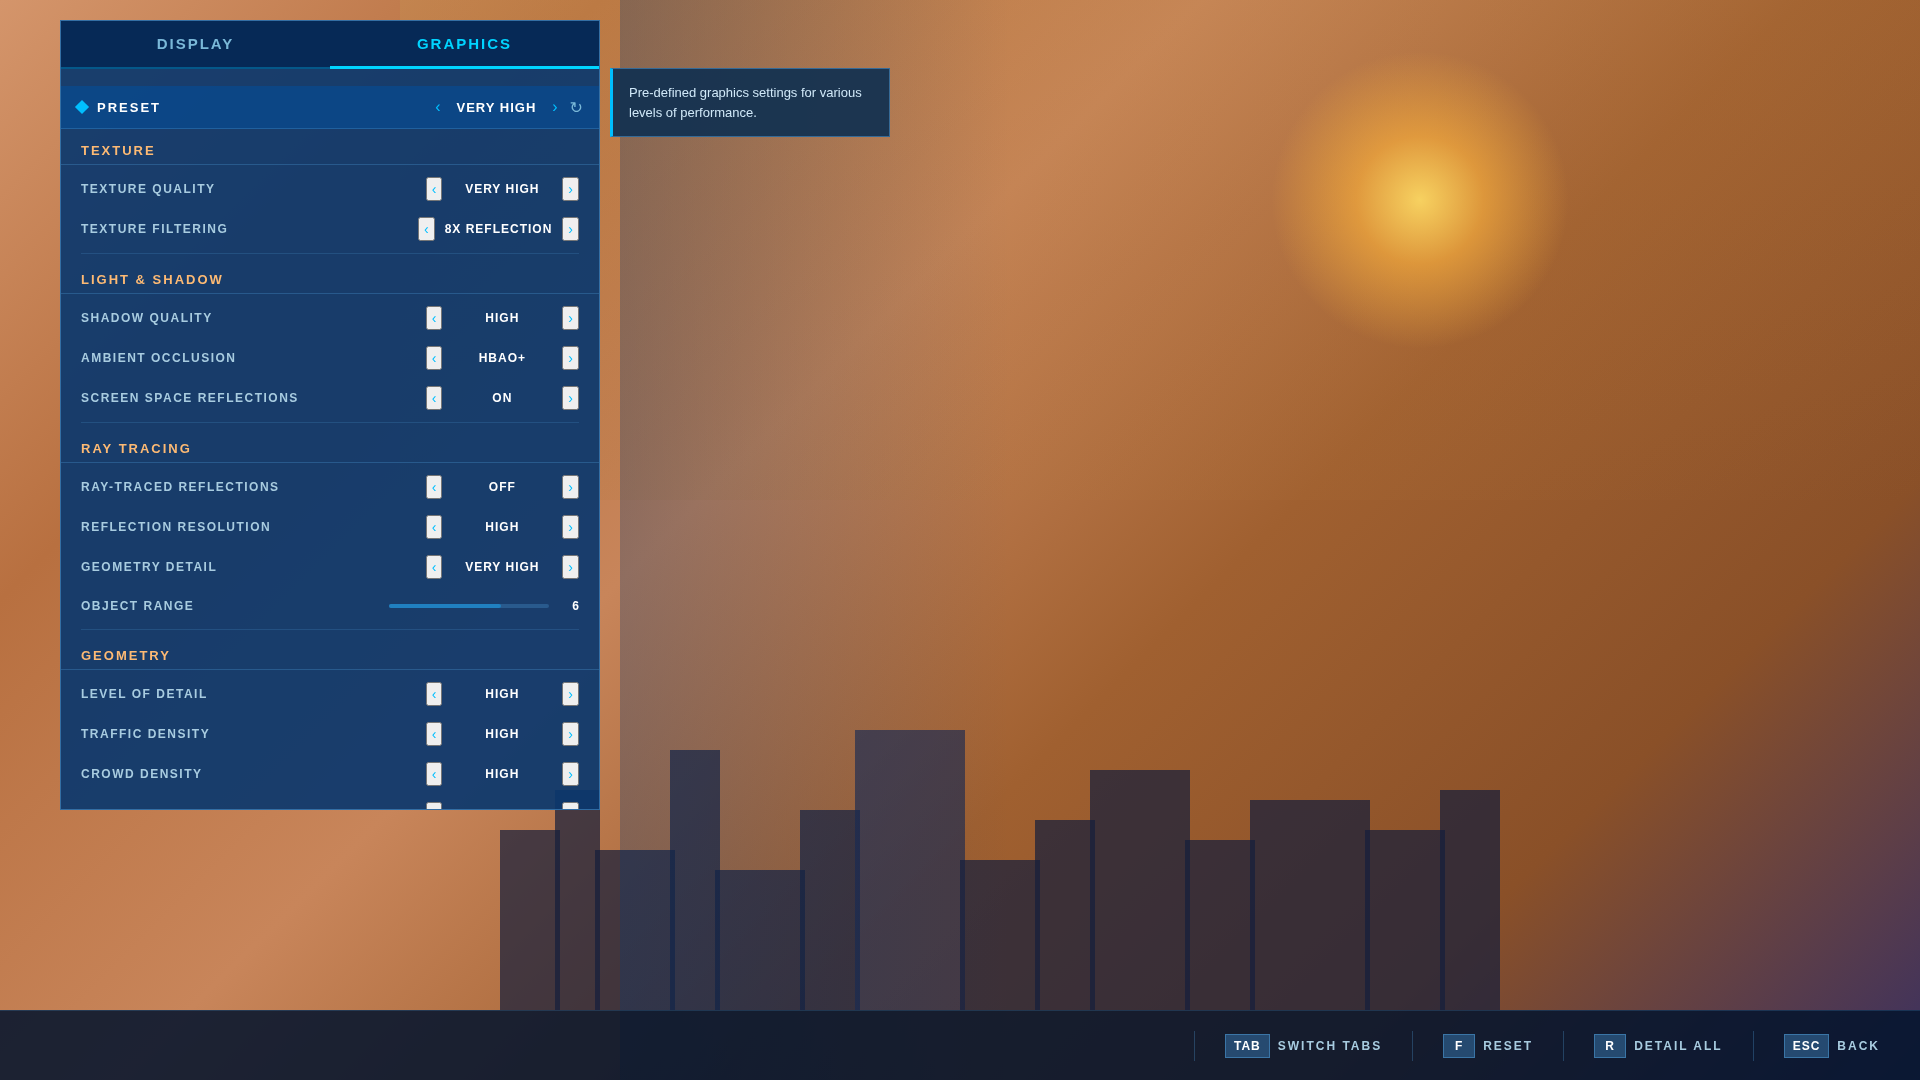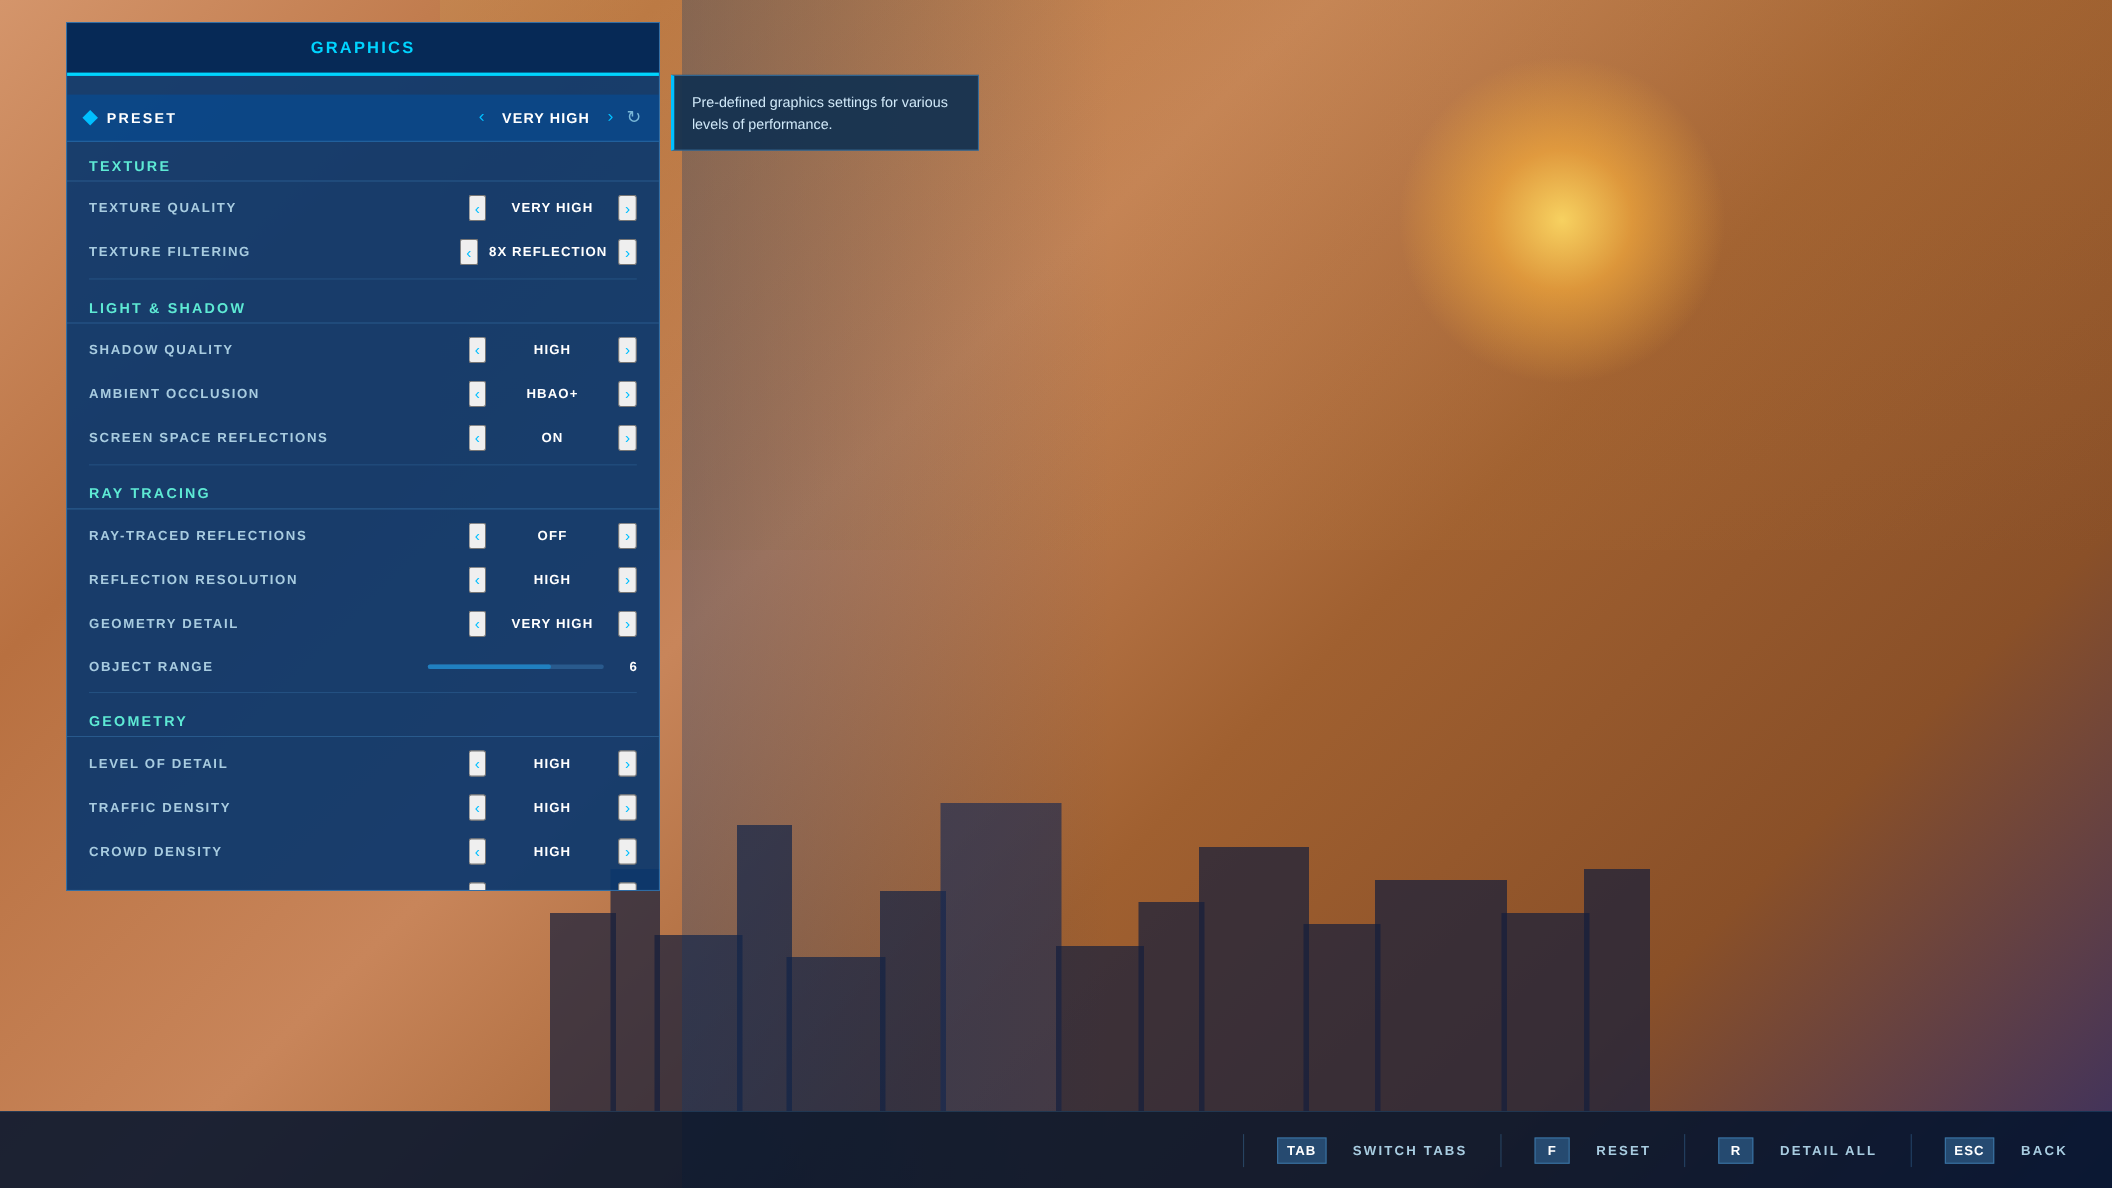--- a/index.html
+++ b/index.html
@@ -152,21 +152,21 @@
     .panel-content::-webkit-scrollbar {
       width: 6px;
     }
     .panel-content::-webkit-scrollbar-thumb {
       background: rgba(0,200,255,0.4);
     }
 
     
     .section-header {
       padding: 14px 20px 6px 20px;
-      color: #5eead4;
+      color: #fdba74;
       font-size: 13px;
       font-weight: 700;
       letter-spacing: 2px;
       border-bottom: 1px solid rgba(80,160,220,0.3);
       margin-bottom: 4px;
     }
 
     .setting-row {
       display: flex;
       align-items: center;
@@ -278,21 +278,21 @@
 
     .hud-divider {
       width: 1px;
       height: 30px;
       background: rgba(80,160,220,0.3);
     }
 
     .hud-action {
       display: flex;
       align-items: center;
-      gap: 24px;
+      gap: 8px;
     }
 
     .key-badge {
       background: rgba(40, 80, 120, 0.9);
       border: 1px solid rgba(80,160,220,0.5);
       color: #ffffff;
       font-size: 12px;
       font-weight: 700;
       padding: 4px 8px;
       min-width: 32px;
@@ -359,20 +359,21 @@
   <div class="building" style="left:940px;width:60px;height:220px;"></div>
 </div>
 
 <div class="spiderman-area">
   <div style="position:absolute;inset:0;background:linear-gradient(to right, rgba(10,55,110,0.3) 0%, transparent 30%);z-index:1;"></div>
 </div>
 
 <div class="settings-panel">
 
   <div class="tab-bar">
+    <div class="tab">DISPLAY</div>
     <div class="tab active">GRAPHICS</div>
   </div>
 
   <div class="preset-row">
     <div class="preset-diamond"></div>
     <span class="preset-label">PRESET</span>
     <div class="preset-value-container">
       <button class="arrow-btn">‹</button>
       <span class="preset-value">VERY HIGH</span>
       <button class="arrow-btn">›</button>

